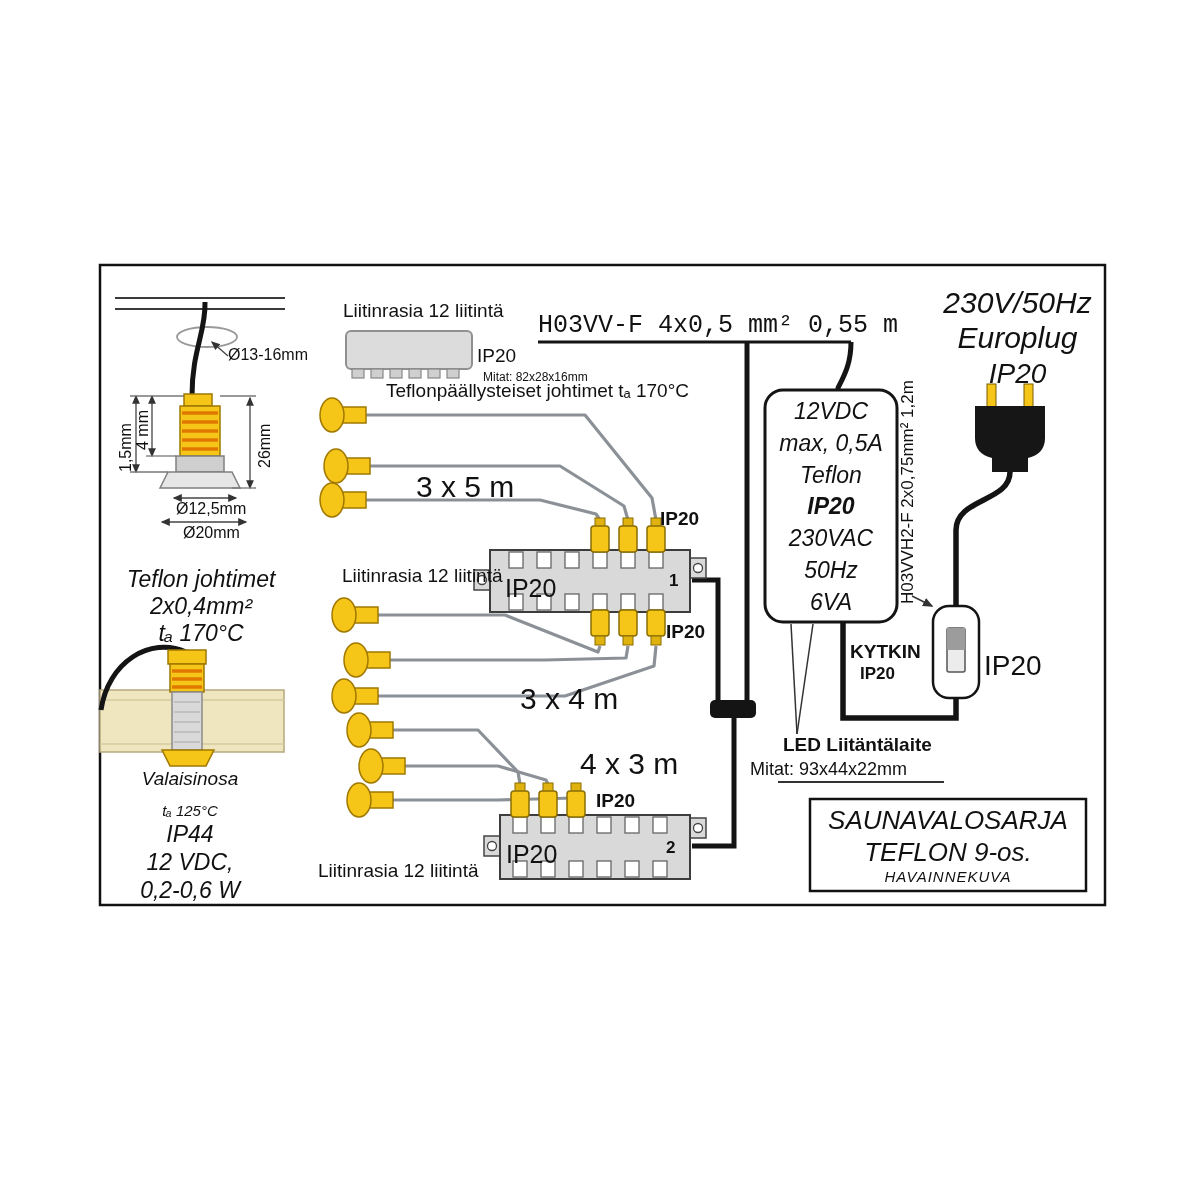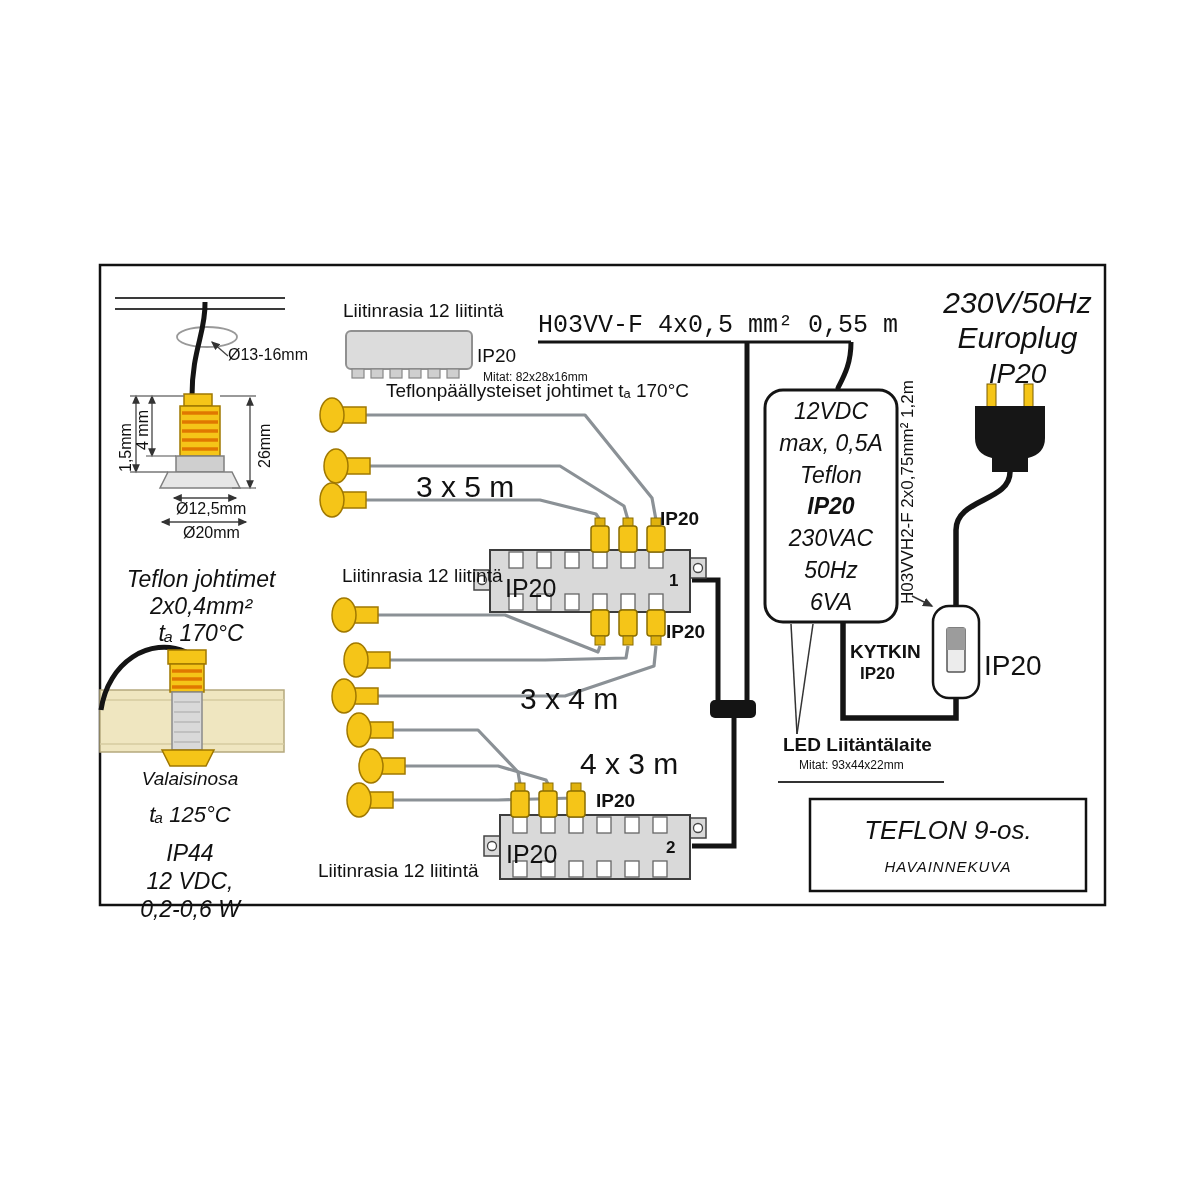--- a/index.html
+++ b/index.html
@@ -296,33 +296,34 @@
 <div class="t b" style="left:860px;top:664px;font-size:17px;">IP20</div>
 <div class="t" style="left:984px;top:650px;font-size:28px;">IP20</div>
 
 <div class="col" style="left:115px;top:566px;width:172px;">
   <div style="font-size:23px;">Teflon johtimet</div>
   <div style="font-size:23px;">2x0,4mm²</div>
   <div style="font-size:23px;">tₐ 170°C</div>
 </div>
 
 <div class="t b" style="left:783px;top:734px;font-size:19px;">LED Liitäntälaite</div>
-<div class="t" style="left:799px;top:759px;font-size:12px;">Mitat: 93x44x22mm</div>
+<div class="t" style="left:750px;top:759px;font-size:18px;">Mitat: 93x44x22mm</div>
 
 <div class="t b" style="left:596px;top:790px;font-size:19px;">IP20</div>
 <div class="t" style="left:506px;top:840px;font-size:25px;">IP20</div>
 <div class="t b" style="left:666px;top:838px;font-size:17px;">2</div>
 <div class="t" style="left:318px;top:860px;font-size:19px;">Liitinrasia 12 liitintä</div>
 
 <div class="col" style="left:108px;top:768px;width:164px;">
   <div style="font-size:19px;margin-bottom:12px;">Valaisinosa</div>
-  <div style="font-size:22px;margin-bottom:12px;">tₐ 125°C</div>
+  <div style="font-size:15px;margin-bottom:2px;">tₐ 125°C</div>
   <div style="font-size:23px;margin-bottom:1px;">IP44</div>
   <div style="font-size:23px;margin-bottom:1px;">12 VDC,</div>
   <div style="font-size:23px;">0,2-0,6 W</div>
 </div>
 
 <div class="col" style="left:812px;top:804px;width:272px;height:82px;justify-content:space-evenly;">
+  <div style="font-size:26px;">SAUNAVALOSARJA</div>
   <div style="font-size:26px;">TEFLON 9-os.</div>
   <div style="font-size:15px;letter-spacing:1px;">HAVAINNEKUVA</div>
 </div>
 
 </div>
 
 </body></html>

